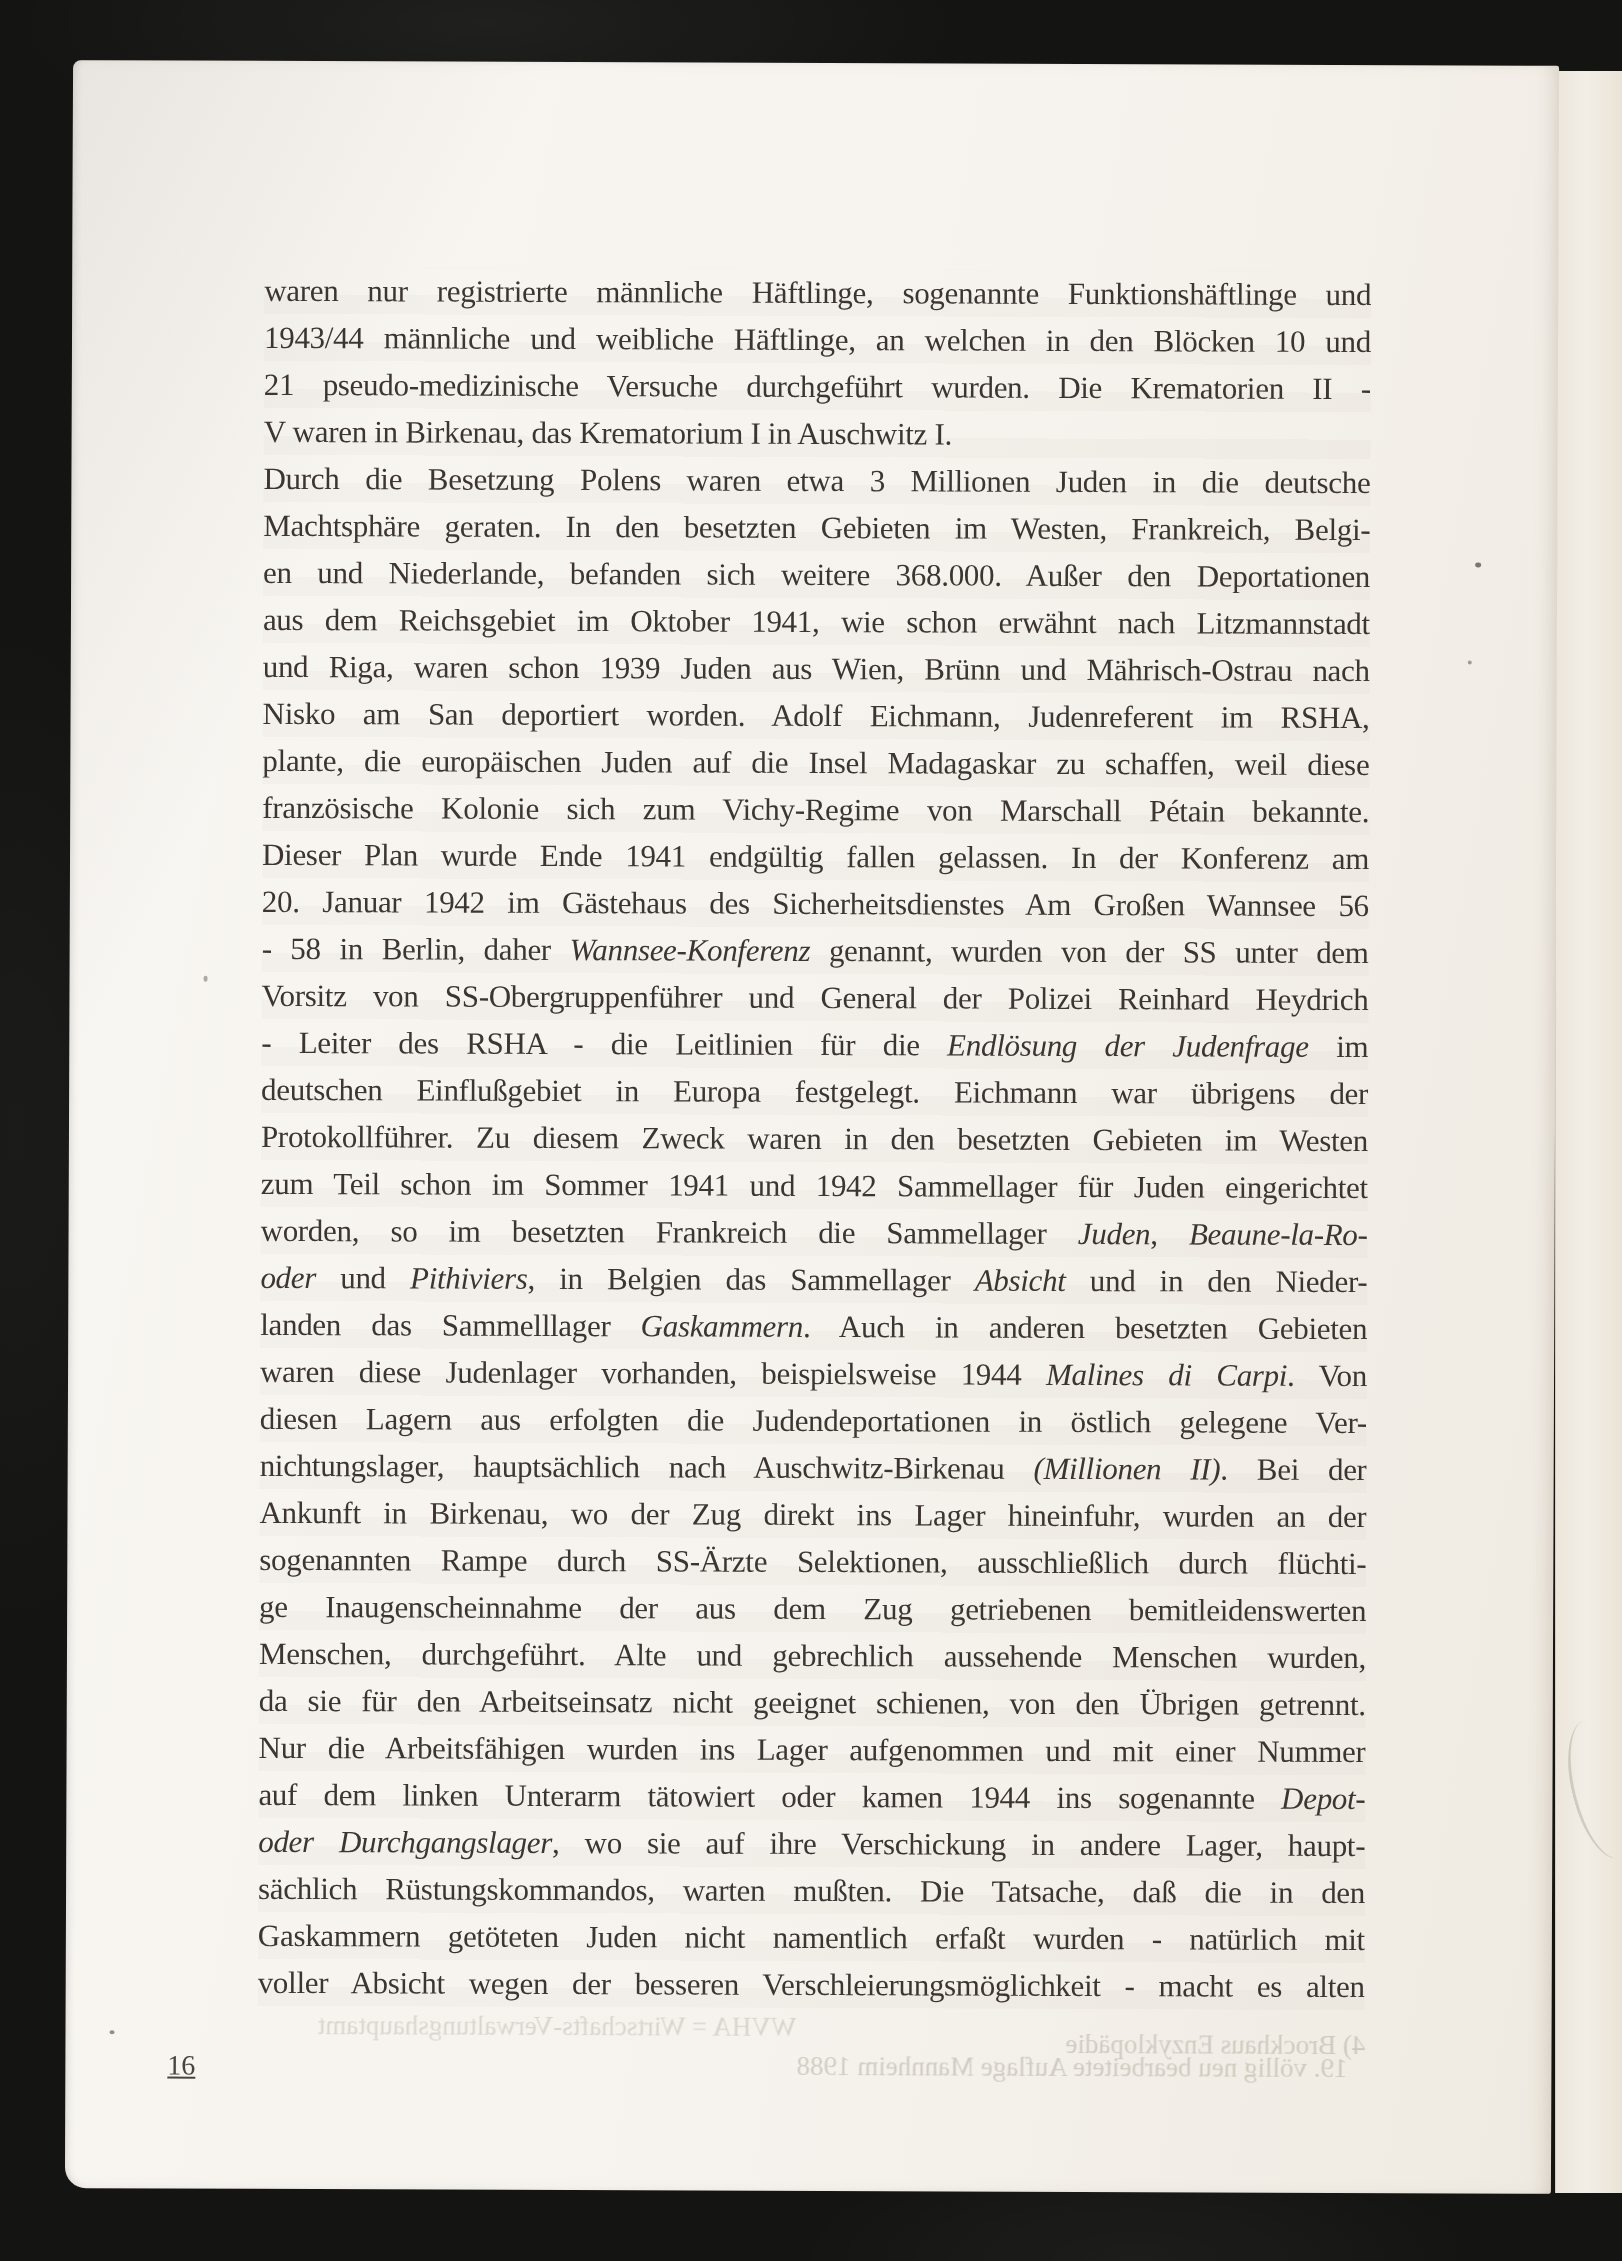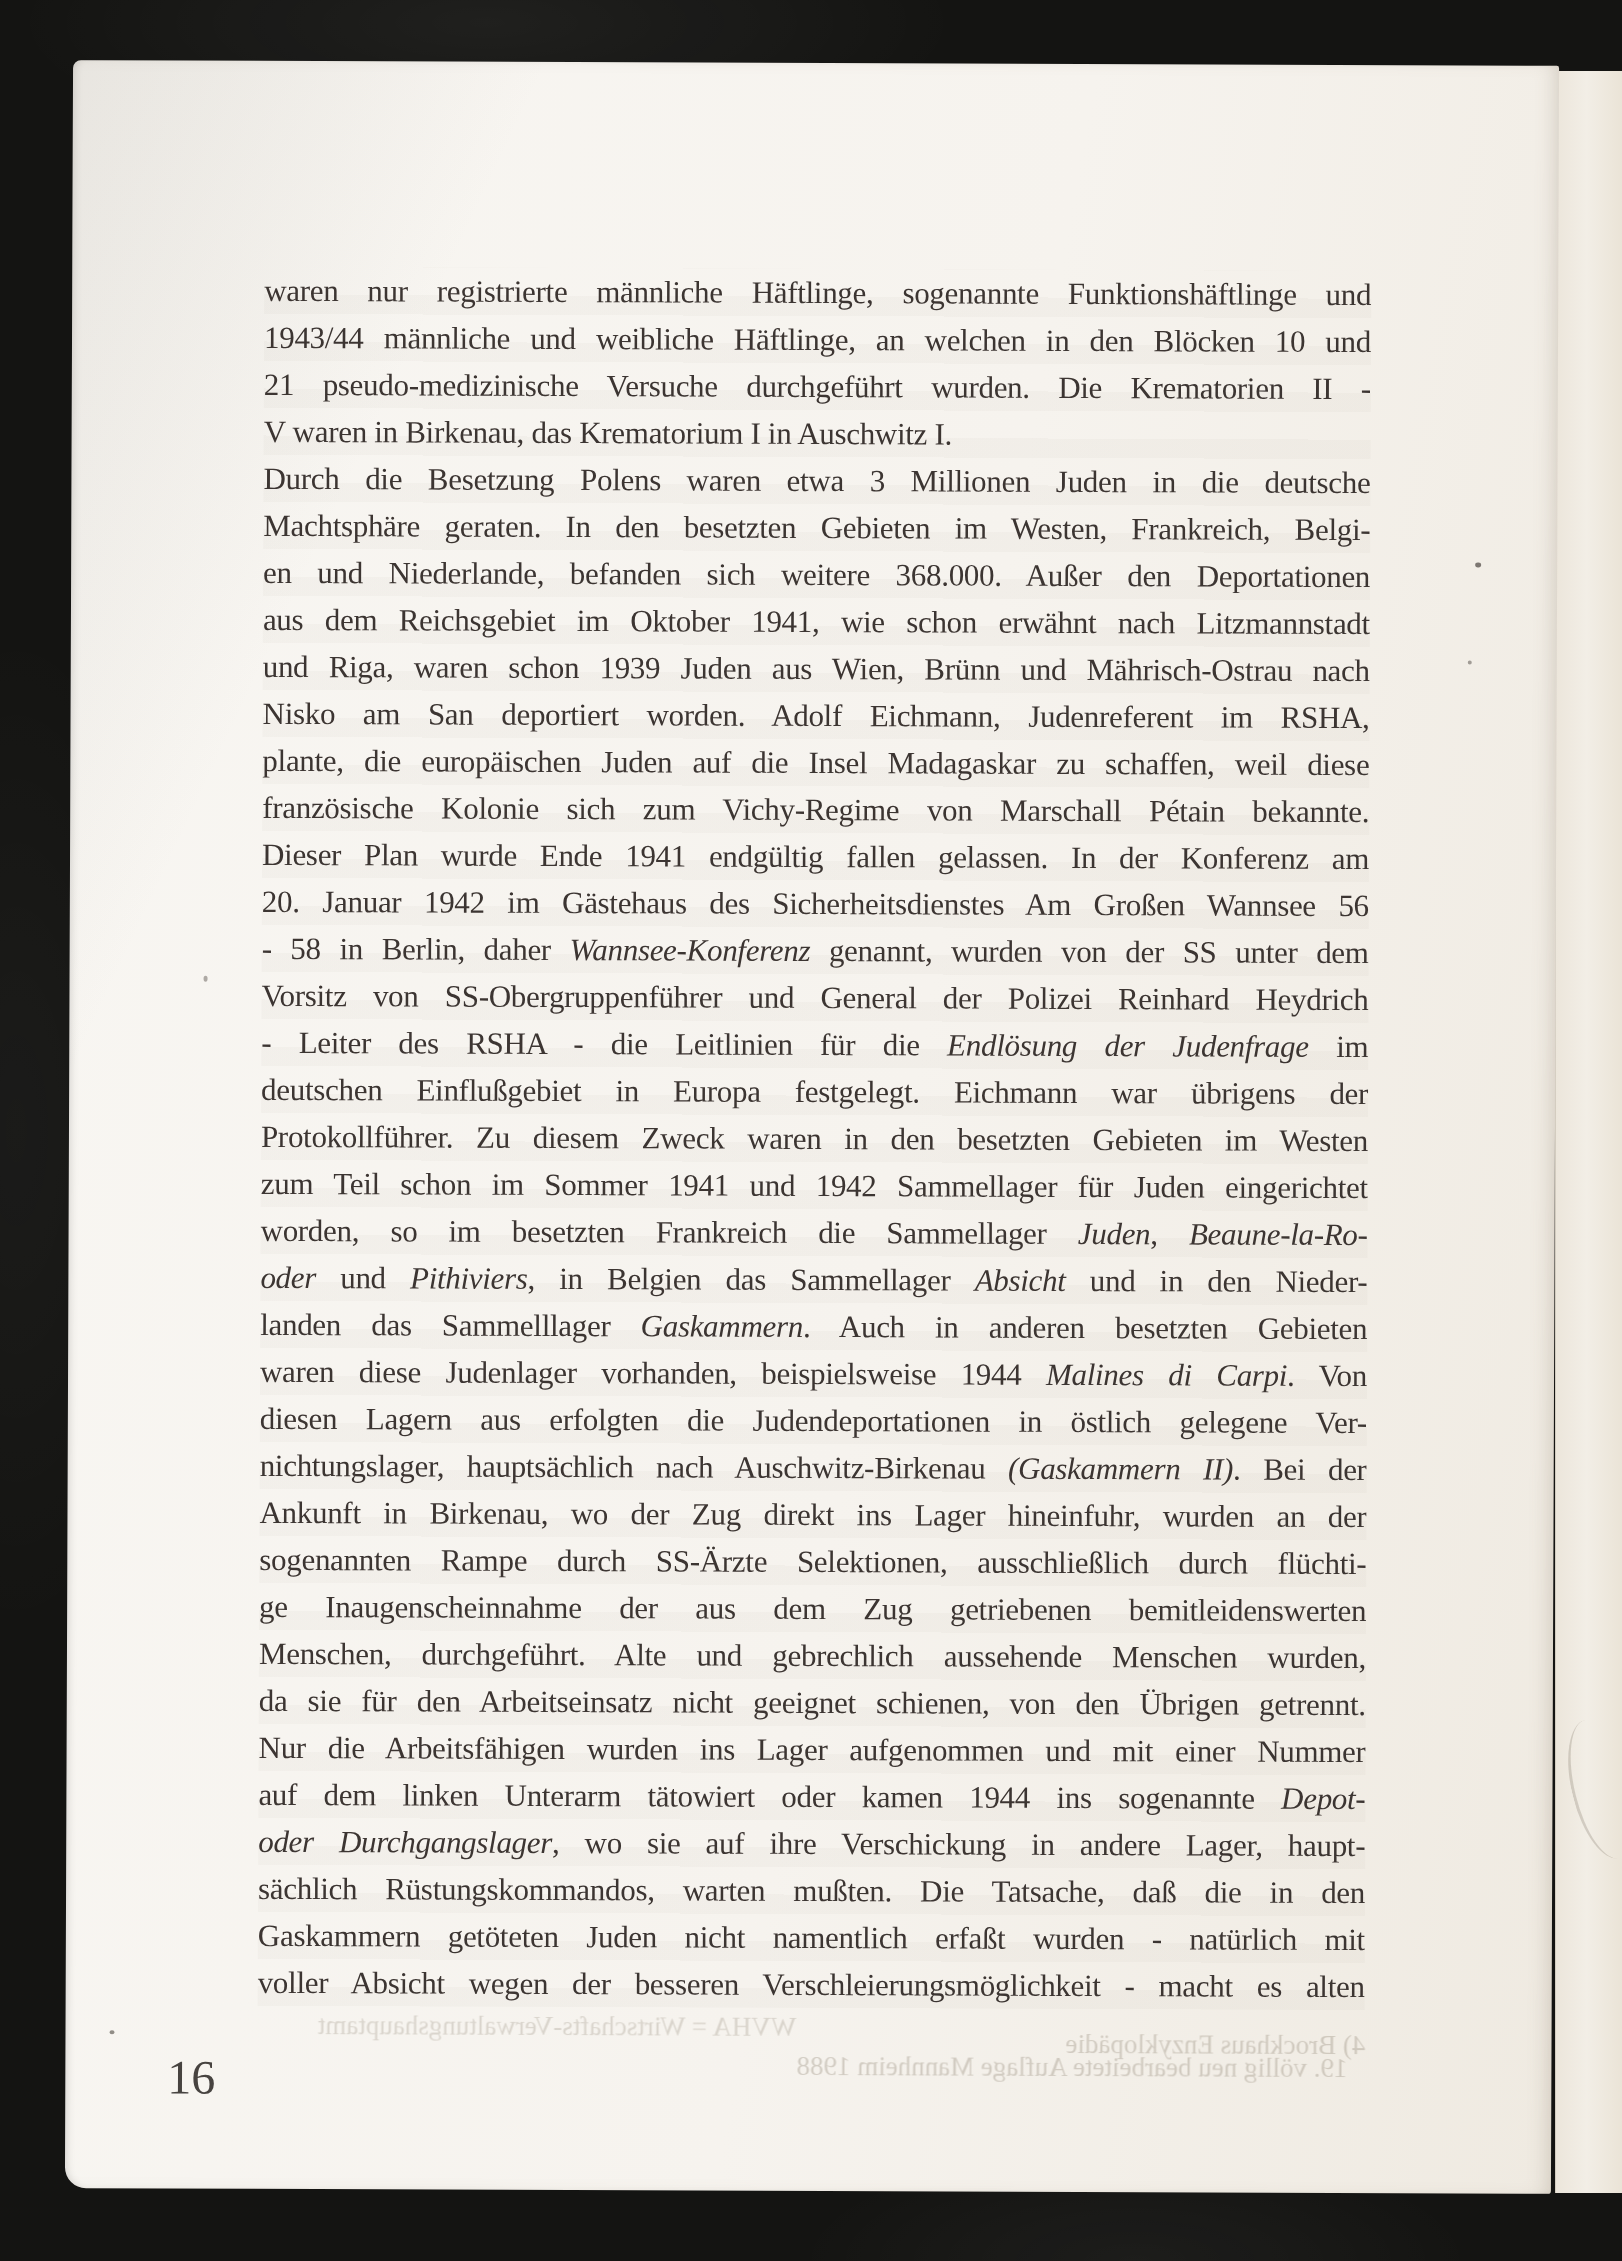--- a/index.html
+++ b/index.html
@@ -38,21 +38,21 @@
   }
   .line{
     height:47px;line-height:47px;white-space:nowrap;overflow:hidden;
     font-size:31px;letter-spacing:-0.3px;color:#3c3532;
     text-align:justify;text-align-last:justify;
   }
   .line.noj{text-align-last:left;}
   .line .it{font-style:italic;}
   .page-number{
     position:absolute;left:102px;top:1989px;
-    font-size:48px;color:#474340;letter-spacing:0;
+    font-size:28px;color:#474340;letter-spacing:0;text-decoration:underline;
   }
   
   .ghost{
     position:absolute;white-space:nowrap;font-size:27px;color:#9a9080;
     opacity:0.38;transform:scaleX(-1);letter-spacing:0;
     filter:blur(0.5px);
   }
   #ghost-a{left:183px;top:1949px;width:617px;text-align:center;opacity:0.30;}
   #ghost-b{right:186px;top:1965px;}
   #ghost-c{right:204px;top:1988px;}
@@ -98,21 +98,21 @@
       <div class="line"><span>Vorsitz von SS-Obergruppenführer und General der Polizei Reinhard Heydrich</span></div>
       <div class="line"><span>- Leiter des RSHA - die Leitlinien für die </span><span class="it">Endlösung der Judenfrage</span><span> im</span></div>
       <div class="line"><span>deutschen Einflußgebiet in Europa festgelegt. Eichmann war übrigens der</span></div>
       <div class="line"><span>Protokollführer. Zu diesem Zweck waren in den besetzten Gebieten im Westen</span></div>
       <div class="line"><span>zum Teil schon im Sommer 1941 und 1942 Sammellager für Juden eingerichtet</span></div>
       <div class="line"><span>worden, so im besetzten Frankreich die Sammellager </span><span class="it">Juden</span><span>, </span><span class="it">Beaune-la-Ro-</span></div>
       <div class="line"><span class="it">oder</span><span> und </span><span class="it">Pithiviers</span><span>, in Belgien das Sammellager </span><span class="it">Absicht</span><span> und in den Nieder-</span></div>
       <div class="line"><span>landen das Sammelllager </span><span class="it">Gaskammern</span><span>. Auch in anderen besetzten Gebieten</span></div>
       <div class="line"><span>waren diese Judenlager vorhanden, beispielsweise 1944 </span><span class="it">Malines di Carpi</span><span>. Von</span></div>
       <div class="line"><span>diesen Lagern aus erfolgten die Judendeportationen in östlich gelegene Ver-</span></div>
-      <div class="line"><span>nichtungslager, hauptsächlich nach Auschwitz-Birkenau </span><span class="it">(Gaskammern II)</span><span>. Bei der</span></div>
+      <div class="line"><span>nichtungslager, hauptsächlich nach Auschwitz-Birkenau </span><span class="it">(Millionen II)</span><span>. Bei der</span></div>
       <div class="line"><span>Ankunft in Birkenau, wo der Zug direkt ins Lager hineinfuhr, wurden an der</span></div>
       <div class="line"><span>sogenannten Rampe durch SS-Ärzte Selektionen, ausschließlich durch flüchti-</span></div>
       <div class="line"><span>ge Inaugenscheinnahme der aus dem Zug getriebenen bemitleidenswerten</span></div>
       <div class="line"><span>Menschen, durchgeführt. Alte und gebrechlich aussehende Menschen wurden,</span></div>
       <div class="line"><span>da sie für den Arbeitseinsatz nicht geeignet schienen, von den Übrigen getrennt.</span></div>
       <div class="line"><span>Nur die Arbeitsfähigen wurden ins Lager aufgenommen und mit einer Nummer</span></div>
       <div class="line"><span>auf dem linken Unterarm tätowiert oder kamen 1944 ins sogenannte </span><span class="it">Depot-</span></div>
       <div class="line"><span class="it">oder Durchgangslager</span><span>, wo sie auf ihre Verschickung in andere Lager, haupt-</span></div>
       <div class="line"><span>sächlich Rüstungskommandos, warten mußten. Die Tatsache, daß die in den</span></div>
       <div class="line"><span>Gaskammern getöteten Juden nicht namentlich erfaßt wurden - natürlich mit</span></div>

